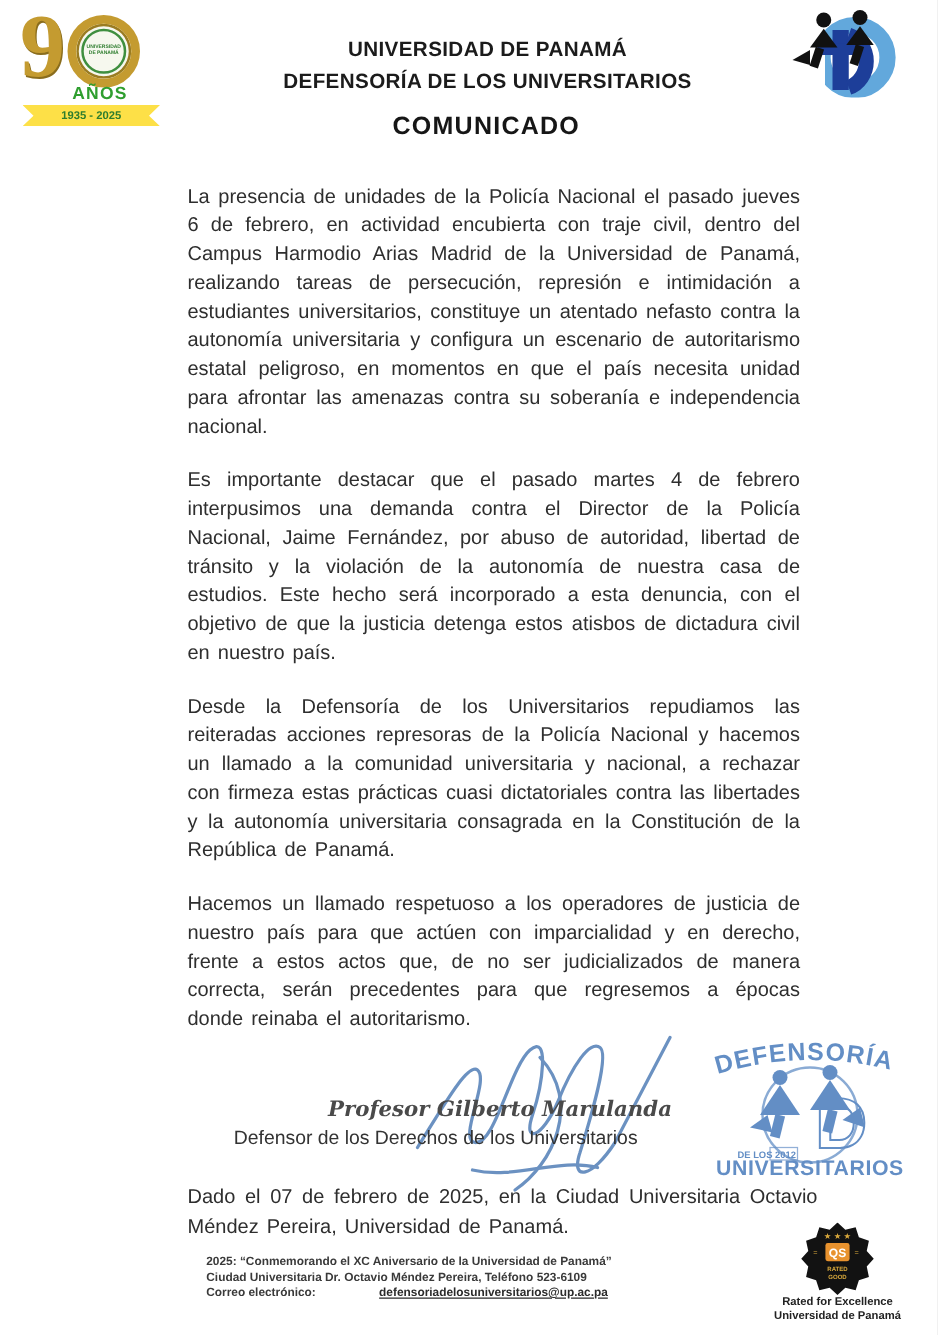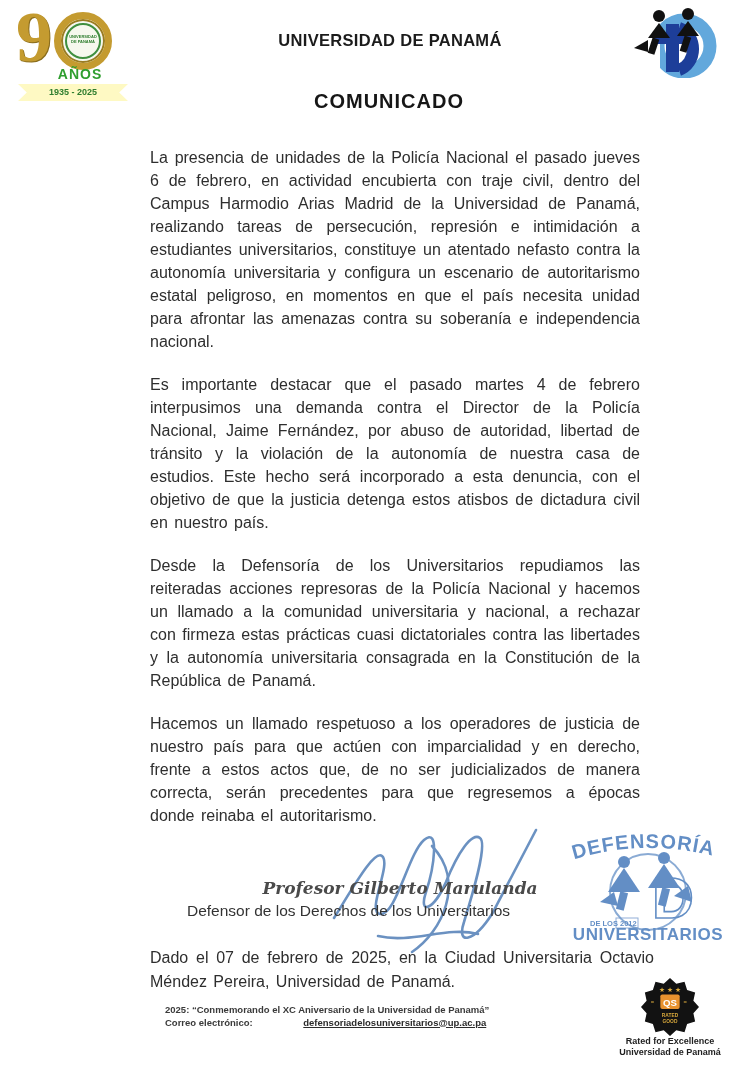--- a/index.html
+++ b/index.html
@@ -17,21 +17,21 @@
   .logo90{position:absolute;left:14px;top:10px;width:118px;height:92px;}
   .logo90 .nine{position:absolute;left:2px;top:-14px;font-size:72px;font-weight:bold;
     color:#c49b30;text-shadow:1px 1px 0 #8a6d1d;font-family:"Liberation Serif",serif;}
   .logo90 .seal{position:absolute;left:40px;top:2px;width:44px;height:44px;border-radius:50%;
     border:7px solid #c49b30;background:#f6f8ee;box-shadow:inset 0 0 0 2px #9a7c22;}
   .logo90 .seal-inner{position:absolute;left:4px;top:4px;width:36px;height:36px;border-radius:50%;
     border:2px solid #3f8f3f;font-size:4px;color:#2e7d2e;text-align:center;line-height:5px;
     padding-top:9px;box-sizing:border-box;overflow:hidden;font-weight:bold;}
   .logo90 .anos{position:absolute;left:36px;top:56px;width:60px;text-align:center;
     color:#2f9e2f;font-weight:bold;font-size:14px;letter-spacing:1px;}
-  .logo90 .ribbon{position:absolute;left:4px;top:74px;width:110px;height:17px;background:#fef9c3;
+  .logo90 .ribbon{position:absolute;left:4px;top:74px;width:110px;height:17px;background:#fde047;
     clip-path:polygon(0 0,8% 50%,0 100%,100% 100%,92% 50%,100% 0);
     text-align:center;font-size:9px;font-weight:bold;color:#2e7d2e;line-height:17px;}
   
   .body-block{position:absolute;left:150px;right:110px;top:146px;}
   .body-block p{font-size:16px;line-height:23px;text-align:justify;margin:0 0 20px;
     word-spacing:2px;color:#2e2e2e;}
   
   .sig-area{position:absolute;left:0;top:830px;width:750px;height:130px;}
   .sig-name{position:absolute;left:200px;top:48px;width:400px;text-align:center;
     font-family:"DejaVu Serif",serif;font-style:italic;font-weight:bold;font-size:17px;color:#4a4a4a;}
@@ -58,20 +58,21 @@
     <span class="nine">9</span>
     <span class="seal">
       <span class="seal-inner">UNIVERSIDAD DE PANAMÁ</span>
     </span>
     <span class="anos">AÑOS</span>
     <span class="ribbon">1935 - 2025</span>
   </div>
 
   <div class="titles">
     <div class="title-line">UNIVERSIDAD DE PANAMÁ</div>
+    <div class="title-line">DEFENSORÍA DE LOS UNIVERSITARIOS</div>
   </div>
   <h1 class="heading">COMUNICADO</h1>
 
   <svg class="logo-def" style="position:absolute;left:626px;top:8px;" width="96" height="70" viewBox="0 0 96 70">
     <circle cx="58" cy="38" r="26" fill="none" stroke="#62a8dc" stroke-width="13"></circle>
     <rect x="0" y="24" width="34" height="46" fill="#ffffff"></rect>
     <rect x="40" y="16" width="13" height="48" fill="#1d3e99"></rect>
     <path d="M53,20 a20,22 0 0 1 0,42" fill="none" stroke="#1d3e99" stroke-width="12"></path>
     <rect x="28" y="27" width="34" height="9" fill="#1d3e99"></rect>
     <circle cx="33" cy="8" r="6" fill="#111"></circle>
@@ -124,20 +125,21 @@
       <rect x="68" y="102" width="22" height="10" fill="none" stroke="#4e7fbe" stroke-width="1" opacity="0.7"></rect>
       <text x="72" y="110" font-family="Liberation Sans,sans-serif" font-size="7.5" font-weight="bold" fill="#4e7fbe">2012</text>
       <text x="100" y="124" text-anchor="middle" font-family="Liberation Sans,sans-serif" font-size="17" font-weight="bold" fill="#4e7fbe" letter-spacing="0.5">UNIVERSITARIOS</text>
     </svg>
   </div>
 
   <p class="dated">Dado el 07 de febrero de 2025, en la Ciudad Universitaria Octavio Méndez Pereira, Universidad de Panamá.</p>
 
   <div class="doc-footer">
     <div>2025: “Conmemorando el XC Aniversario de la Universidad de Panamá”</div>
+    <div>Ciudad Universitaria Dr. Octavio Méndez Pereira, Teléfono 523-6109</div>
     <div><span>Correo electrónico: </span><a href="#" class="email-link">defensoriadelosuniversitarios@up.ac.pa</a></div>
   </div>
 
   <svg class="badge" width="68" height="58" viewBox="0 0 64 60">
     <polygon fill="#121212" points="62,30 56.2,36.5 58,45 49.7,47.7 47,56 38.5,54.1 32,60 25.5,54.1 17,56 14.3,47.7 6,45 7.8,36.5 2,30 7.8,23.5 6,15 14.3,12.3 17,4 25.5,5.9 32,0 38.5,5.9 47,4 49.7,12.3 58,15 56.2,23.5"></polygon>
     <text x="32" y="14" text-anchor="middle" font-size="7" fill="#d9a93c">★ ★ ★</text>
     <rect x="22" y="17" width="20" height="15" rx="2" fill="#e8922e"></rect>
     <text x="32" y="28.5" text-anchor="middle" font-size="10" font-weight="bold" fill="#ffffff" font-family="Liberation Sans,sans-serif">QS</text>
     <text x="32" y="40" text-anchor="middle" font-size="5" font-weight="bold" fill="#d9a93c">RATED</text>
     <text x="32" y="47" text-anchor="middle" font-size="5" font-weight="bold" fill="#d9a93c">GOOD</text>

